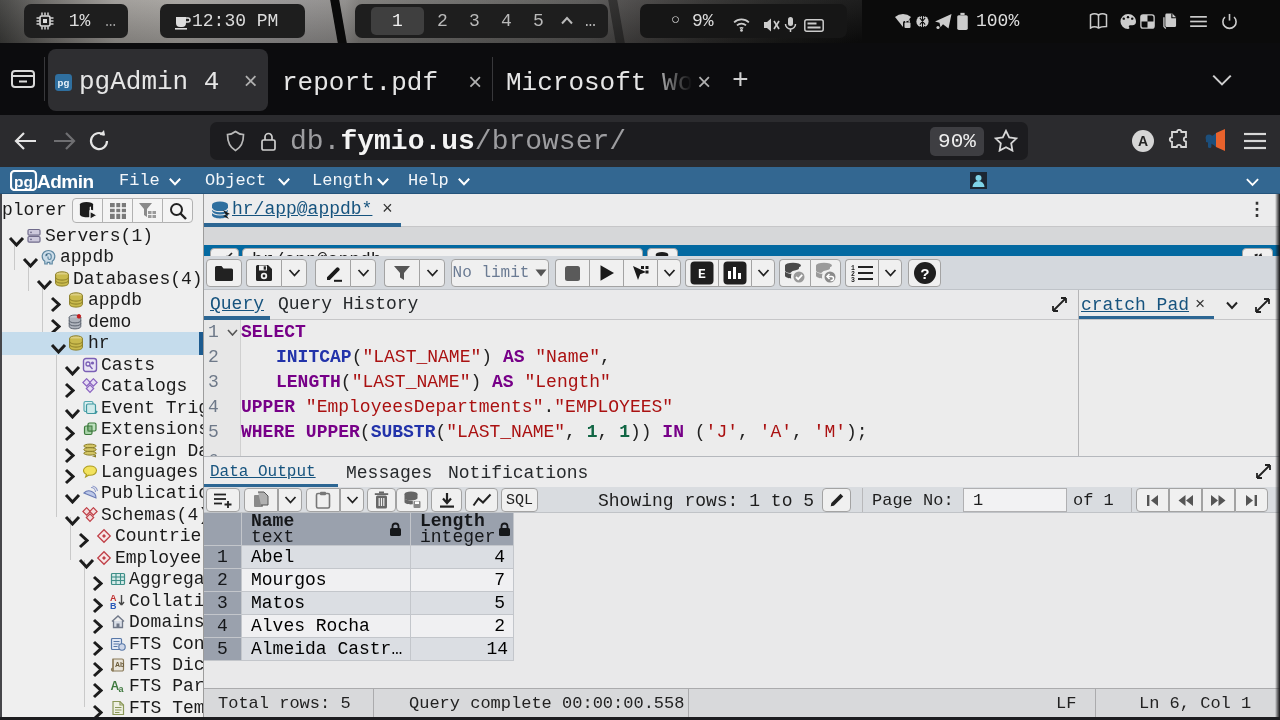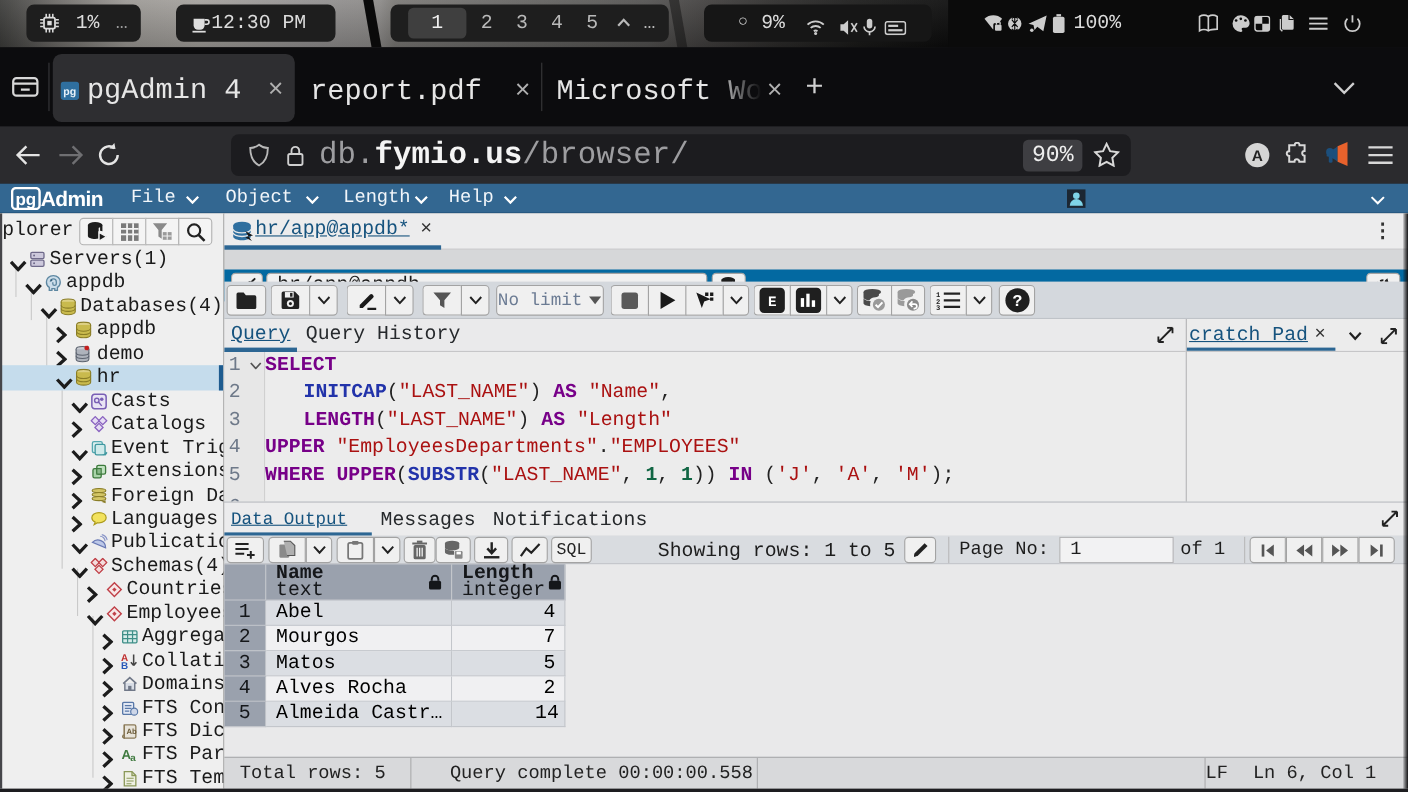--- a/index.html
+++ b/index.html
@@ -1064,21 +1064,21 @@
         <div class="gcell odd" style="left:207px; top:125px; width:103px; height:23px; justify-content:flex-end;">
             <span style="margin-right:5px;">14</span>
           </div>
       </div>
     </div>
     <div id="statusbar">
       <span style="position:absolute; left:14px; top:5px;">Total rows: 5</span>
       <div style="position:absolute; left:169px; top:0; width:1px; height:28px; background:#ababad;"></div>
       <span style="position:absolute; left:205px; top:5px;">Query complete 00:00:00.558</span>
       <div style="position:absolute; left:484px; top:0; width:1px; height:28px; background:#ababad;"></div>
-      <span style="position:absolute; left:892px; top:5px;">LF</span>
+      <span style="position:absolute; left:852px; top:5px;">LF</span>
       <div style="position:absolute; left:891px; top:0; width:1px; height:28px; background:#ababad;"></div>
       <span style="position:absolute; left:935px; top:5px;">Ln 6, Col 1</span>
     </div>
   </div>
 </div>
 <div class="abs" id="bottomstrip"></div>
 <div class="abs" style="left:0; top:194px; width:2px; height:523px; background:#46464a;"></div>
 <div class="abs" style="left:1275px; top:194px; width:5px; height:523px; background:linear-gradient(90deg, rgba(20,20,22,0), rgba(20,20,22,0.45) 40%, #141416);"></div>
 
 </body></html>

